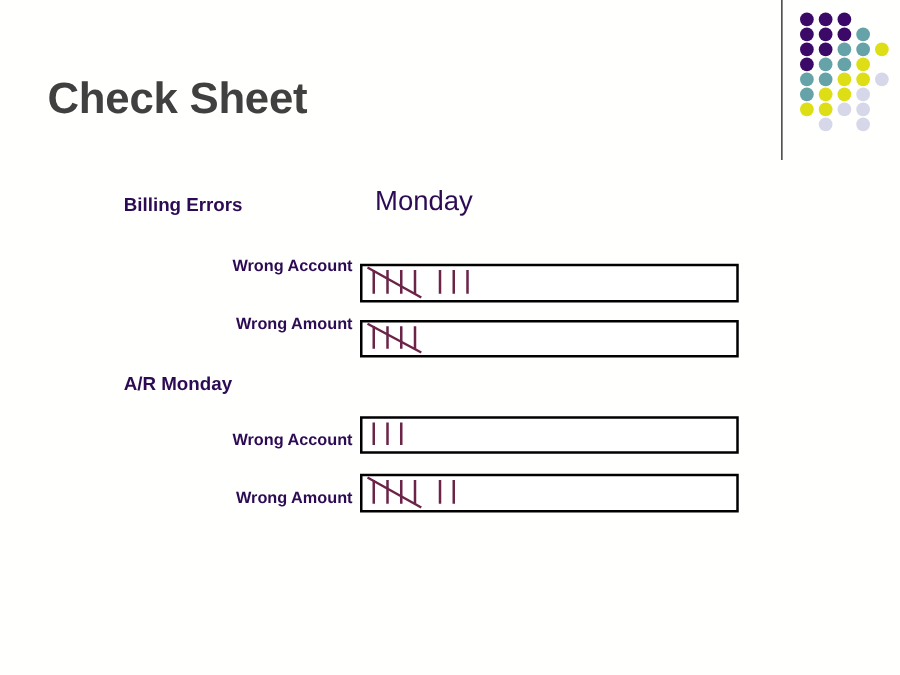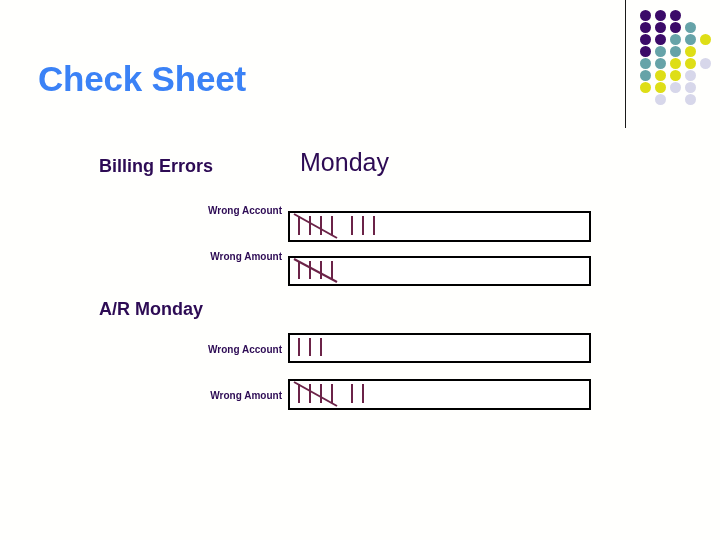--- a/index.html
+++ b/index.html
@@ -39,47 +39,47 @@
     background: #1a1a1a;
   }
 
   
   #page-title {
     position: absolute;
     left: 38px;
     top: 59px;
     font-size: 35px;
     font-weight: bold;
-    color: #3b82f6;
+    color: #404040;
     letter-spacing: -0.2px;
     white-space: nowrap;
   }
 
   
   #col-header {
     position: absolute;
     left: 300px;
     top: 148px;
-    font-size: 25px;
+    font-size: 22px;
     font-weight: normal;
     color: #2d0b54;
     white-space: nowrap;
   }
 
   
   .section-label {
     position: absolute;
-    font-size: 18px;
+    font-size: 15px;
     font-weight: bold;
     color: #2d0b54;
     white-space: nowrap;
   }
   .row-label {
     position: absolute;
-    font-size: 10px;
+    font-size: 13px;
     font-weight: bold;
     color: #2d0b54;
     white-space: nowrap;
     right: 438px;      
   }
 
   
   .tally-box {
     position: absolute;
     left: 288px;

